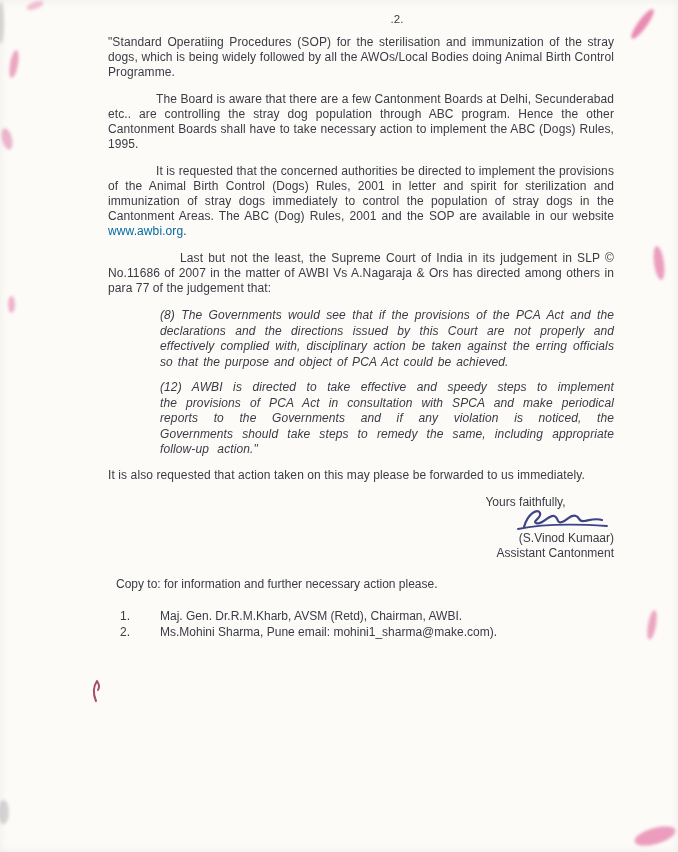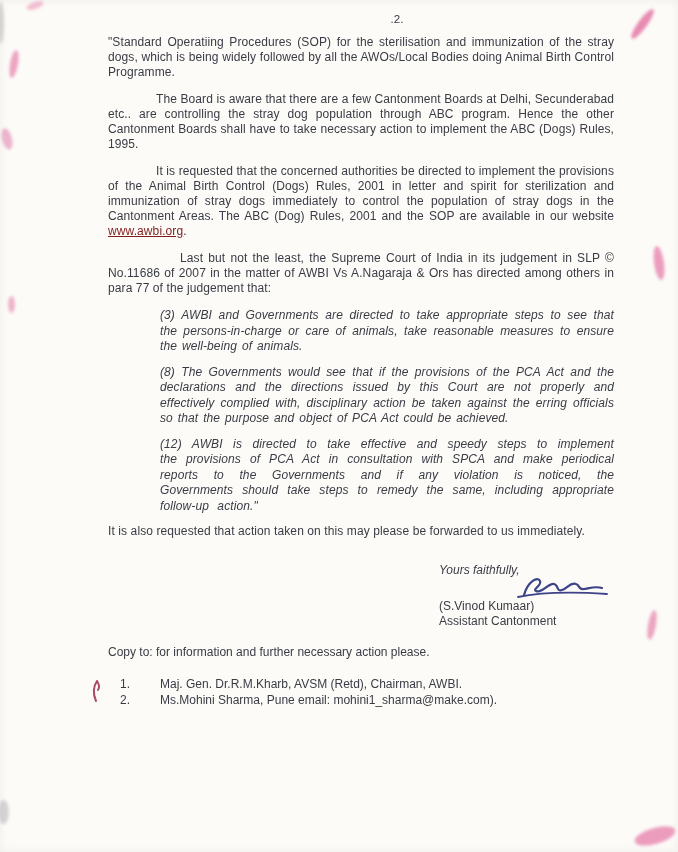--- a/index.html
+++ b/index.html
@@ -34,52 +34,52 @@
     margin: 0 0 12px 0;
     font-size: 12px;
     line-height: 15px;
     text-align: justify;
     letter-spacing: 0.1px;
   }
   .ind1 { text-indent: 48px; }
   .ind2 { text-indent: 72px; }
 
   .weblink {
-    color: #7f1d1d;
-    text-decoration: underline;
+    color: #0369a1;
     cursor: pointer;
   }
 
   .quote {
     margin: 0 0 10px 52px;
     font-size: 12px;
     font-style: italic;
     line-height: 15.5px;
     text-align: justify;
     word-spacing: 1.5px;
     letter-spacing: 0.1px;
   }
   .q12 { word-spacing: 5px; }
 
-  .closing { margin-bottom: 24px; text-align: left; }
+  .closing { margin-bottom: 12px; text-align: left; }
 
   .signoff {
     width: 175px;
     margin-left: auto;
     font-size: 12px;
     line-height: 15px;
   }
-  .valediction { text-align: left; padding-right: 2px; font-style: italic; }
+  .valediction { text-align: center; padding-right: 2px; }
   .sig-wrap { text-align: right; margin: -3px 4px -2px 0; height: 26px; }
-  .sig-name, .sig-title { text-align: left; }
+  .sig-name, .sig-title { text-align: right; }
 
   .copyto {
     margin-top: 16px;
     font-size: 12px;
     line-height: 15px;
+    margin-left: 8px;
   }
   .copylist { margin-top: 16px; margin-left: 12px; }
   .copyrow { display: flex; font-size: 12px; line-height: 16px; }
   .copyrow .num { width: 40px; flex: 0 0 40px; }
   .copyrow .txt { flex: 1; }
 
   
   .art { position: absolute; border-radius: 50%; filter: blur(1.5px); pointer-events: none; }
   .a-tr   { left: 638px; top: 6px;   width: 9px;  height: 36px; background: rgba(222,80,140,.65); transform: rotate(36deg); }
   .a-tl2  { left: 26px;  top: 2px;   width: 18px; height: 7px;  background: rgba(222,80,140,.35); transform: rotate(-20deg); }
@@ -120,21 +120,20 @@
 
     <p class="para">"Standard Operatiing Procedures (SOP) for the sterilisation and immunization of the stray dogs, which is being widely followed by all the AWOs/Local Bodies doing Animal Birth Control Programme.</p>
 
 
     <p class="para ind1">The Board is aware that there are a few Cantonment Boards at Delhi, Secunderabad etc.. are controlling the stray dog population through ABC program. Hence the other Cantonment Boards shall have to take necessary action to implement the ABC (Dogs) Rules, 1995.</p>
 
     <p class="para ind1"><span>It is requested that the concerned authorities be directed to implement the provisions of the Animal Birth Control (Dogs) Rules, 2001 in letter and spirit for sterilization and immunization of stray dogs immediately to control the population of stray dogs in the Cantonment Areas. The ABC (Dog) Rules, 2001 and the SOP are available in our website </span><a class="weblink">www.awbi.org</a><span>.</span></p>
 
     <p class="para ind2">Last but not the least, the Supreme Court of India in its judgement in SLP © No.11686 of 2007 in the matter of AWBI Vs A.Nagaraja &amp; Ors has directed among others in para 77 of the judgement that:</p>
 
-    <p class="quote">(3) AWBI and Governments are directed to take appropriate steps to see that the persons-in-charge or care of animals, take reasonable measures to ensure the well-being of animals.</p>
     <p class="quote">(8) The Governments would see that if the provisions of the PCA Act and the declarations and the directions issued by this Court are not properly and effectively complied with, disciplinary action be taken against the erring officials so that the purpose and object of PCA Act could be achieved.</p>
     <p class="quote q12">(12) AWBI is directed to take effective and speedy steps to implement the provisions of PCA Act in consultation with SPCA and make periodical reports to the Governments and if any violation is noticed, the Governments should take steps to remedy the same, including appropriate follow-up action."</p>
 
     <p class="para closing">It is also requested that action taken on this may please be forwarded to us immediately.</p>
 
     <div class="signoff">
       <div class="valediction">Yours faithfully,</div>
       <div class="sig-wrap">
         <svg width="96" height="28" viewBox="0 0 96 28">
           <path d="M10 20 C14 6 24 1 26 6 C28 11 18 14 22 16 C28 19 34 8 40 9 C45 10 42 17 48 15 C54 13 56 7 62 9 C66 10 64 15 70 14 C76 13 82 11 88 13" fill="none" stroke="#3c4386" stroke-width="2.2" stroke-linecap="round"></path>

